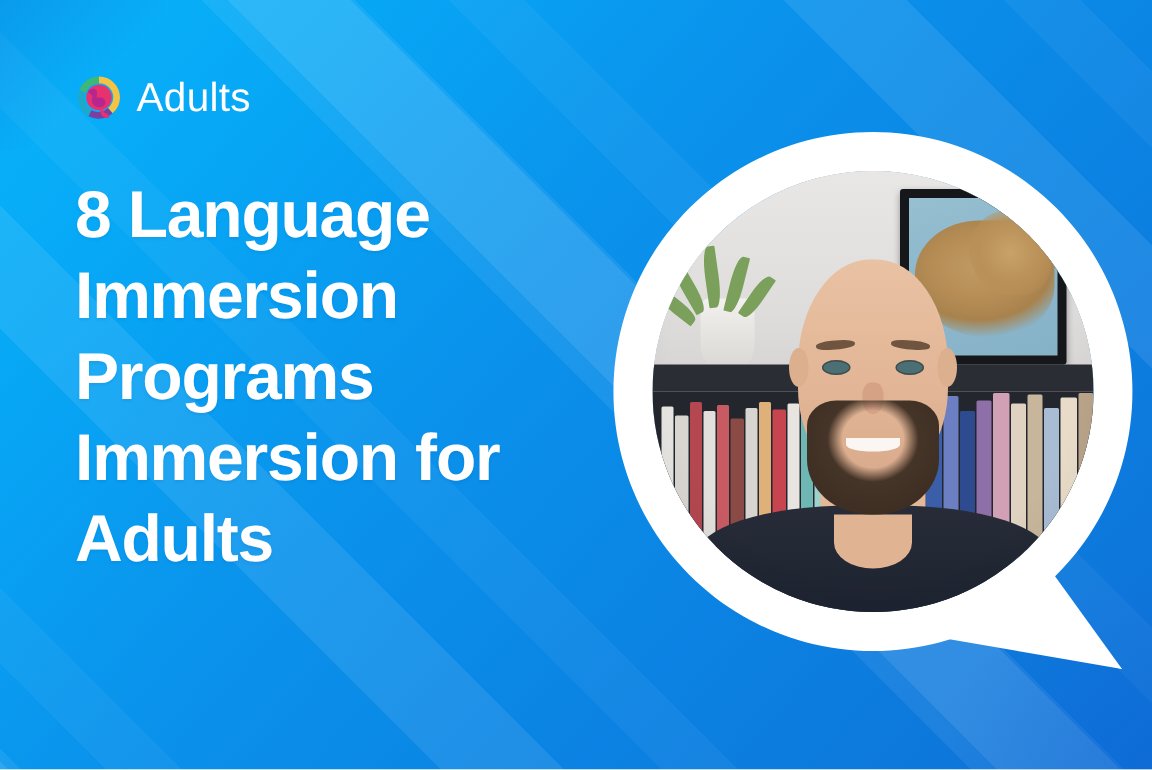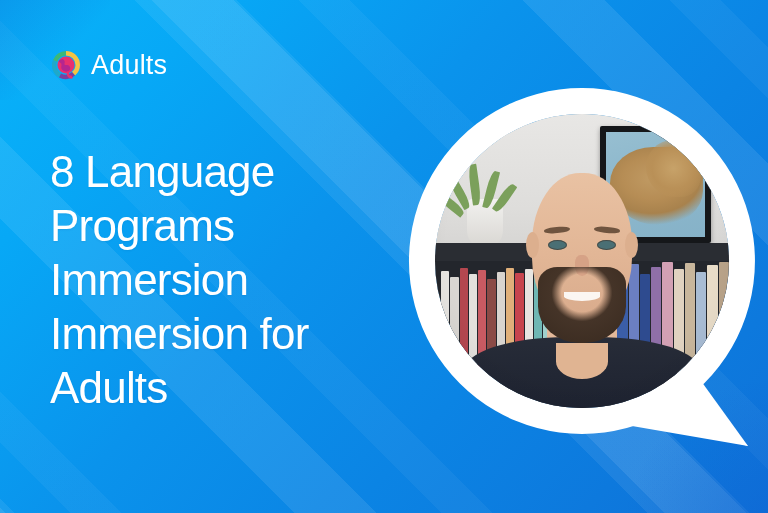--- a/index.html
+++ b/index.html
@@ -83,25 +83,25 @@
     letter-spacing: 0.2px;
     font-weight: 400;
     line-height: 1;
     white-space: nowrap;
   }
 
   
   .headline {
     position: absolute;
     left: 50px;
-    top: 116px;
+    top: 88px;
     width: 380px;
     color: #ffffff;
     font-size: 44px;
-    font-weight: normal;
+    font-weight: bold;
     line-height: 54px;
     letter-spacing: -0.8px;
     z-index: 4;
     text-shadow: 0 1px 2px rgba(0,60,130,0.10);
   }
   .headline .ln { display: block; white-space: nowrap; }
 
   
   .bubble-wrap {
     position: absolute;
@@ -235,22 +235,22 @@
           <path d="M25 20 q6 3 4 9 q-1 4 4 3 q5 -1 7 4 q2 5 -3 8 q-6 3 -11 -1 q-5 -4 -3 -10 q1 -4 -3 -6 q-4 -2 -1 -5 Z" fill="#b5268f"></path>
           <path d="M34 45 q-2 7 3 12 q4 4 9 1 l-3 -5 q-4 1 -5 -3 q-1 -3 1 -5 Z" fill="#e8316f"></path>
         </g>
       </svg>
     </span>
     <span class="logo-word">Adults</span>
   </div>
 
   <h1 class="headline">
     <span class="ln">8 Language</span>
+    <span class="ln">Immersion</span>
     <span class="ln">Programs</span>
-    <span class="ln">Immersion</span>
     <span class="ln">Immersion for</span>
     <span class="ln">Adults</span>
   </h1>
 
   <div class="bubble-wrap">
     <svg class="bubble-svg" viewBox="0 0 372 380" aria-hidden="true">
       <path d="M186 14
                a173 173 0 1 1 -0.1 0
                Z
                M186 40

